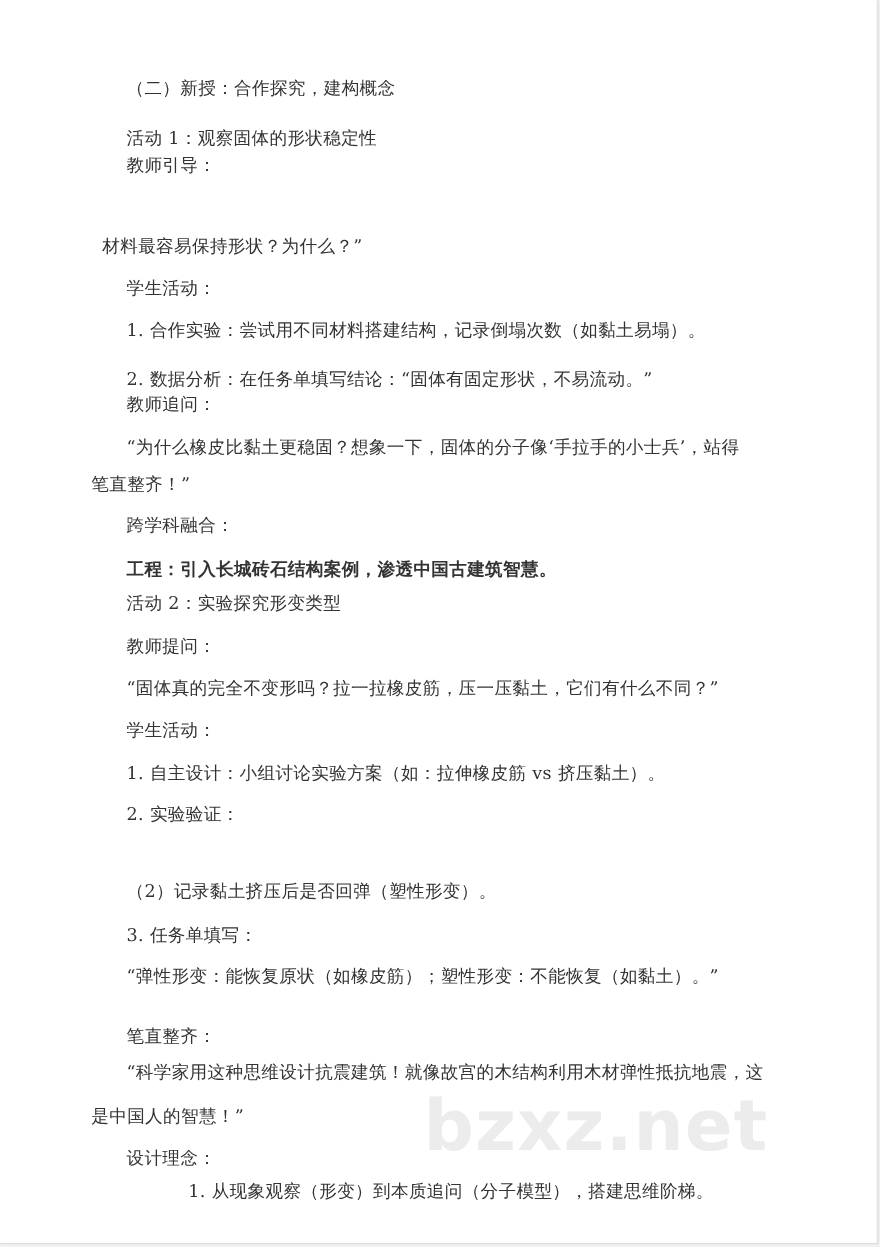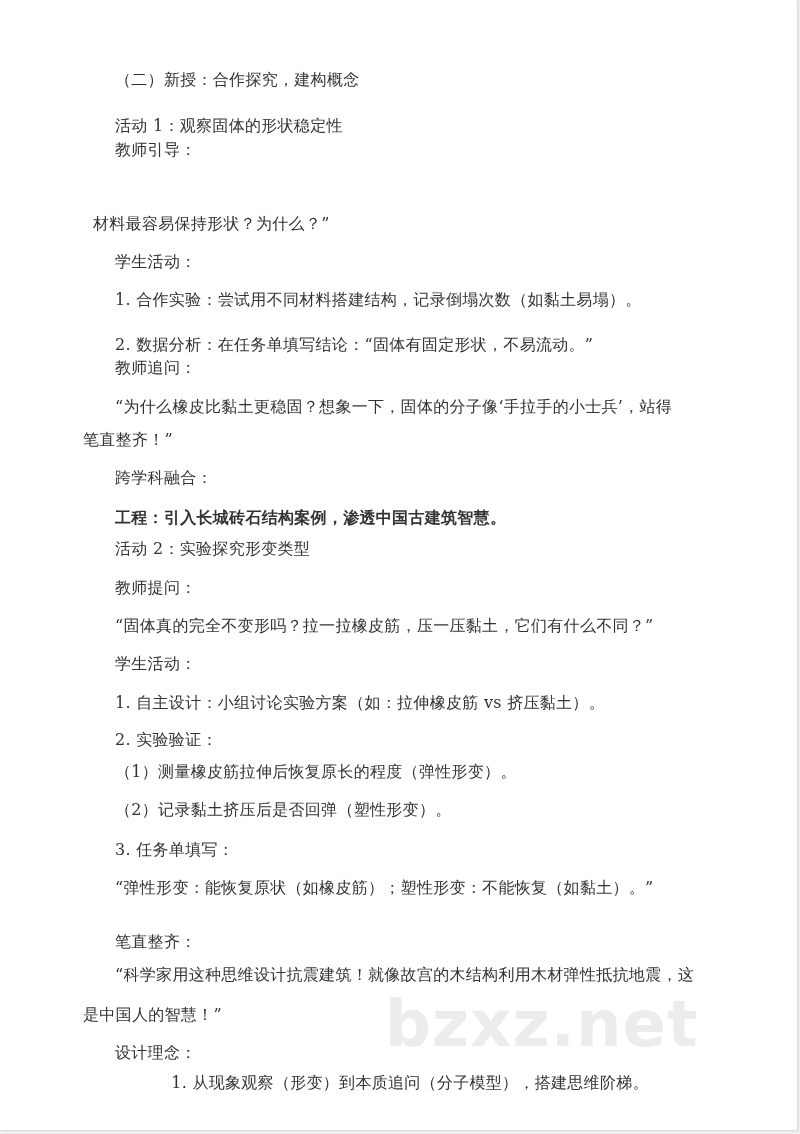--- a/index.html
+++ b/index.html
@@ -75,21 +75,20 @@
       <div class="line" style="top: 397px; left: 115px;">“为什么橡皮比黏土更稳固？想象一下，固体的分子像‘手拉手的小士兵’，站得</div>
       <div class="line" style="top: 430px; left: 83px;">笔直整齐！”</div>
       <div class="line" style="top: 468px; left: 115px;">跨学科融合：</div>
       <div class="line" style="top: 508px; left: 115px; font-weight: bold;">工程：引入长城砖石结构案例，渗透中国古建筑智慧。</div>
       <div class="line" style="top: 539px; left: 115px;">活动 2：实验探究形变类型</div>
       <div class="line" style="top: 578px; left: 115px;">教师提问：</div>
       <div class="line" style="top: 616px; left: 115px;">“固体真的完全不变形吗？拉一拉橡皮筋，压一压黏土，它们有什么不同？”</div>
       <div class="line" style="top: 654px; left: 115px;">学生活动：</div>
       <div class="line" style="top: 693px; left: 115px;">1. 自主设计：小组讨论实验方案（如：拉伸橡皮筋 vs 挤压黏土）。</div>
       <div class="line" style="top: 730px; left: 115px;">2. 实验验证：</div>
-      <div class="line" style="top: 762px; left: 115px;">（1）测量橡皮筋拉伸后恢复原长的程度（弹性形变）。</div>
       <div class="line" style="top: 800px; left: 115px;">（2）记录黏土挤压后是否回弹（塑性形变）。</div>
       <div class="line" style="top: 840px; left: 115px;">3. 任务单填写：</div>
       <div class="line" style="top: 878px; left: 115px;">“弹性形变：能恢复原状（如橡皮筋）；塑性形变：不能恢复（如黏土）。”</div>
       <div class="line" style="top: 932px; left: 115px;">笔直整齐：</div>
       <div class="line" style="top: 965px; left: 115px;">“科学家用这种思维设计抗震建筑！就像故宫的木结构利用木材弹性抵抗地震，这</div>
       <div class="line" style="top: 1005px; left: 83px;">是中国人的智慧！”</div>
       <div class="line" style="top: 1043px; left: 115px;">设计理念：</div>
       <div class="line" style="top: 1073px; left: 115px; text-align: center;">1. 从现象观察（形变）到本质追问（分子模型），搭建思维阶梯。</div>
     </div>
 </div>

